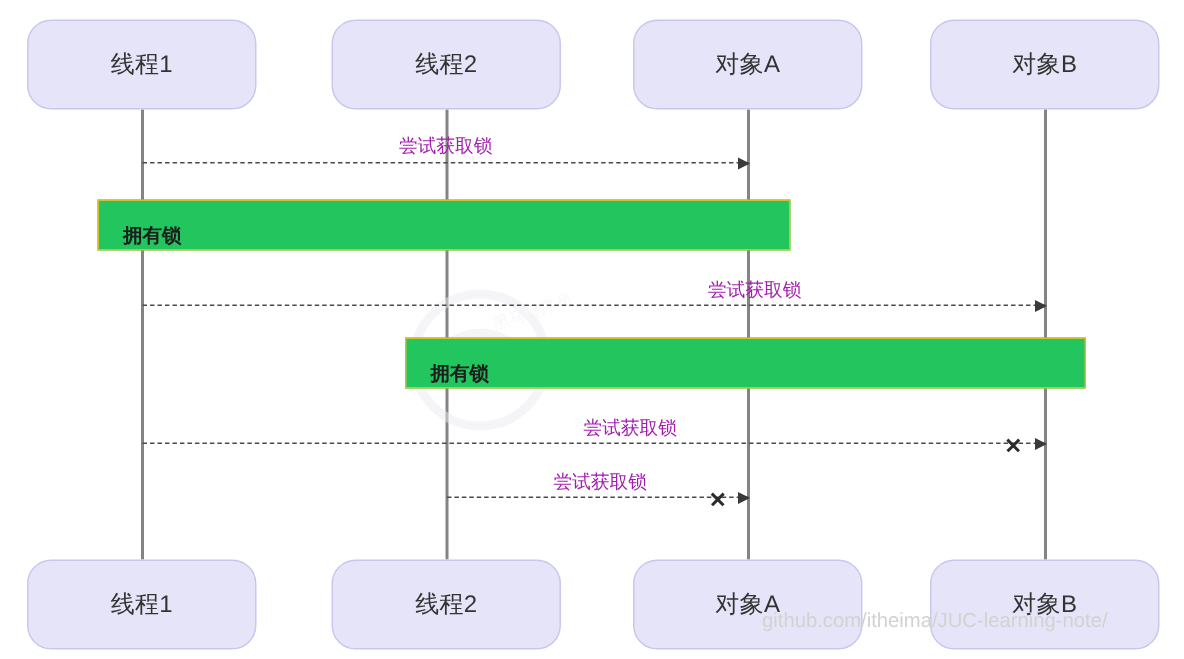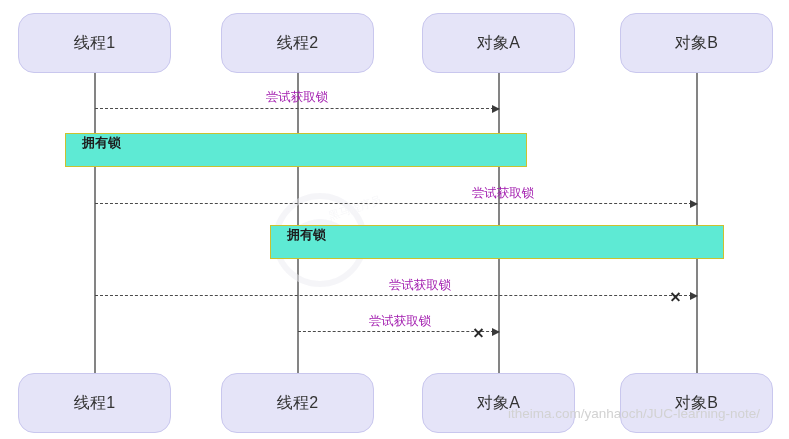--- a/index.html
+++ b/index.html
@@ -43,25 +43,25 @@
     width: 1.6px;
     height: 300px;
     background: #848484;
     z-index: 1;
   }
 
   
   .lock-bar {
     position: absolute;
     height: 34px;
-    background: #5eead4;
+    background: #22c55e;
     border: 1.4px solid #cbc12f;
     box-sizing: border-box;
     display: flex;
-    align-items: flex-start;
+    align-items: flex-end;
     font-size: 13px;
     color: #1d1d1d;
     font-weight: bold;
     padding-left: 16px;
     z-index: 4;
   }
 
   
   .message {
     position: absolute;
@@ -199,15 +199,15 @@
   <div class="participant-box" style="left:221px; top:373px">
     <span>线程2</span>
   </div>
   <div class="participant-box" style="left:422px; top:373px">
     <span>对象A</span>
   </div>
   <div class="participant-box" style="left:620px; top:373px">
     <span>对象B</span>
   </div>
 
-  <div class="watermark-url">itheima.com/yanhaoch/JUC-learning-note/</div>
+  <div class="watermark-url">github.com/itheima/JUC-learning-note/</div>
 
 </div>
 
 </body></html>

